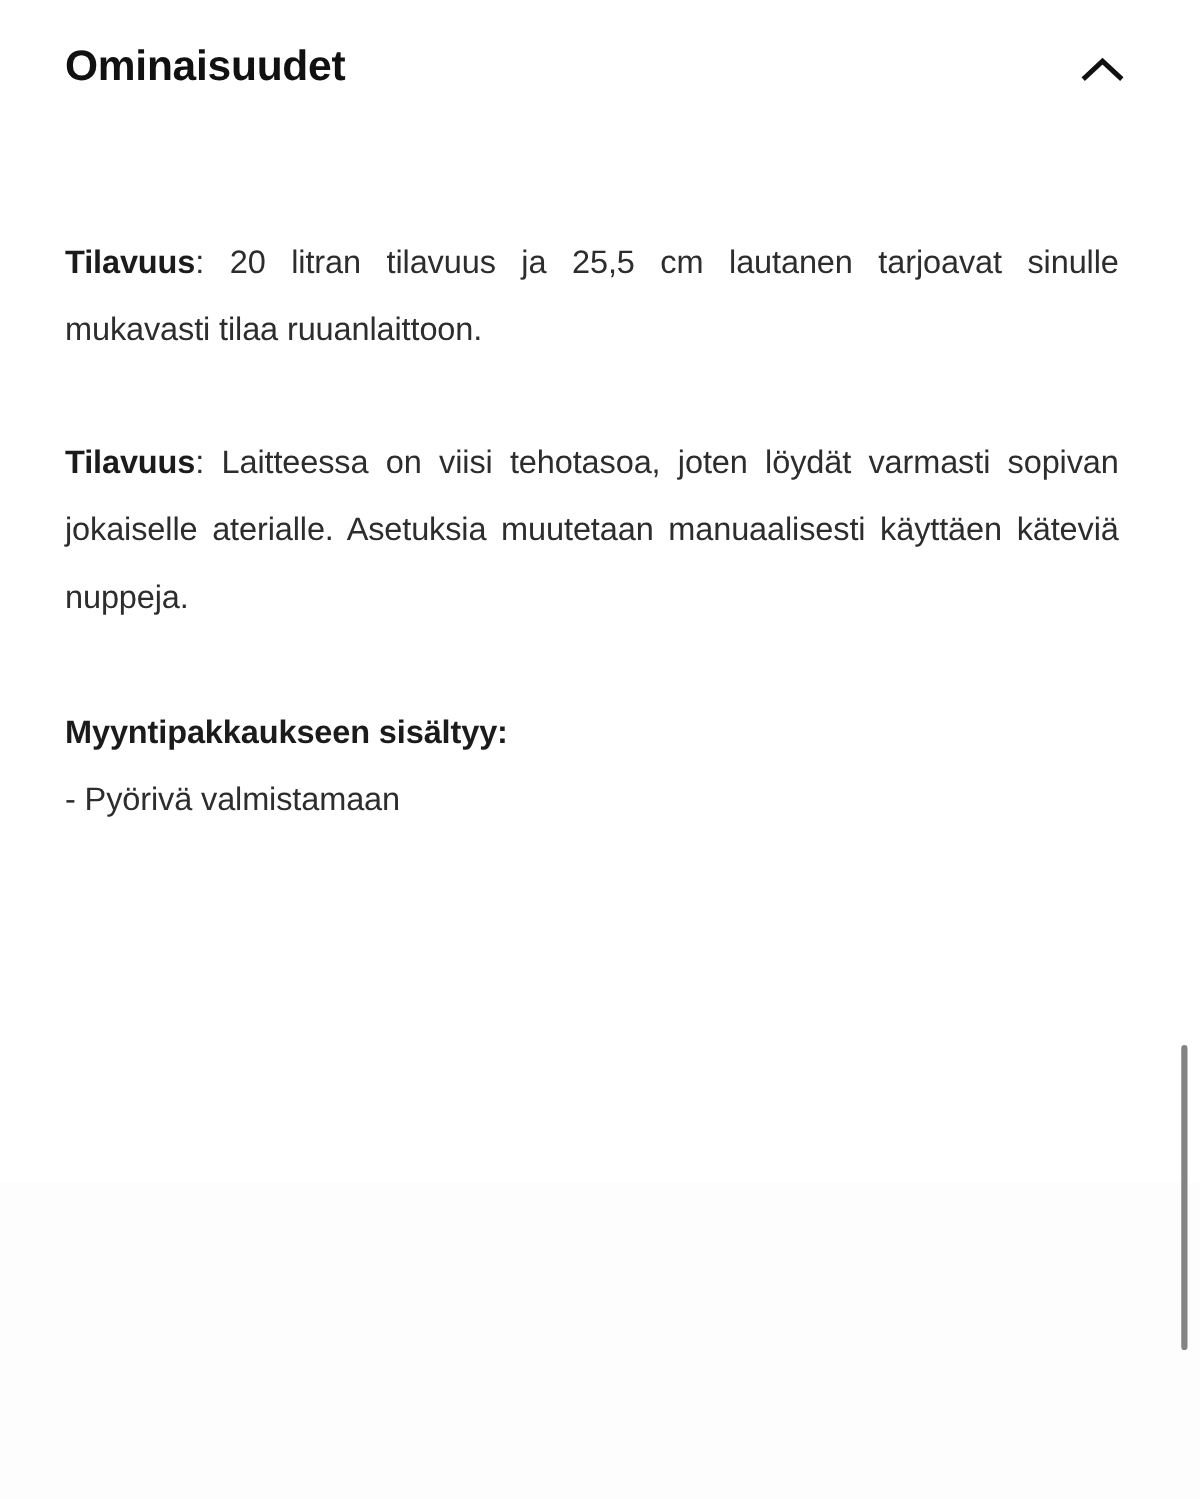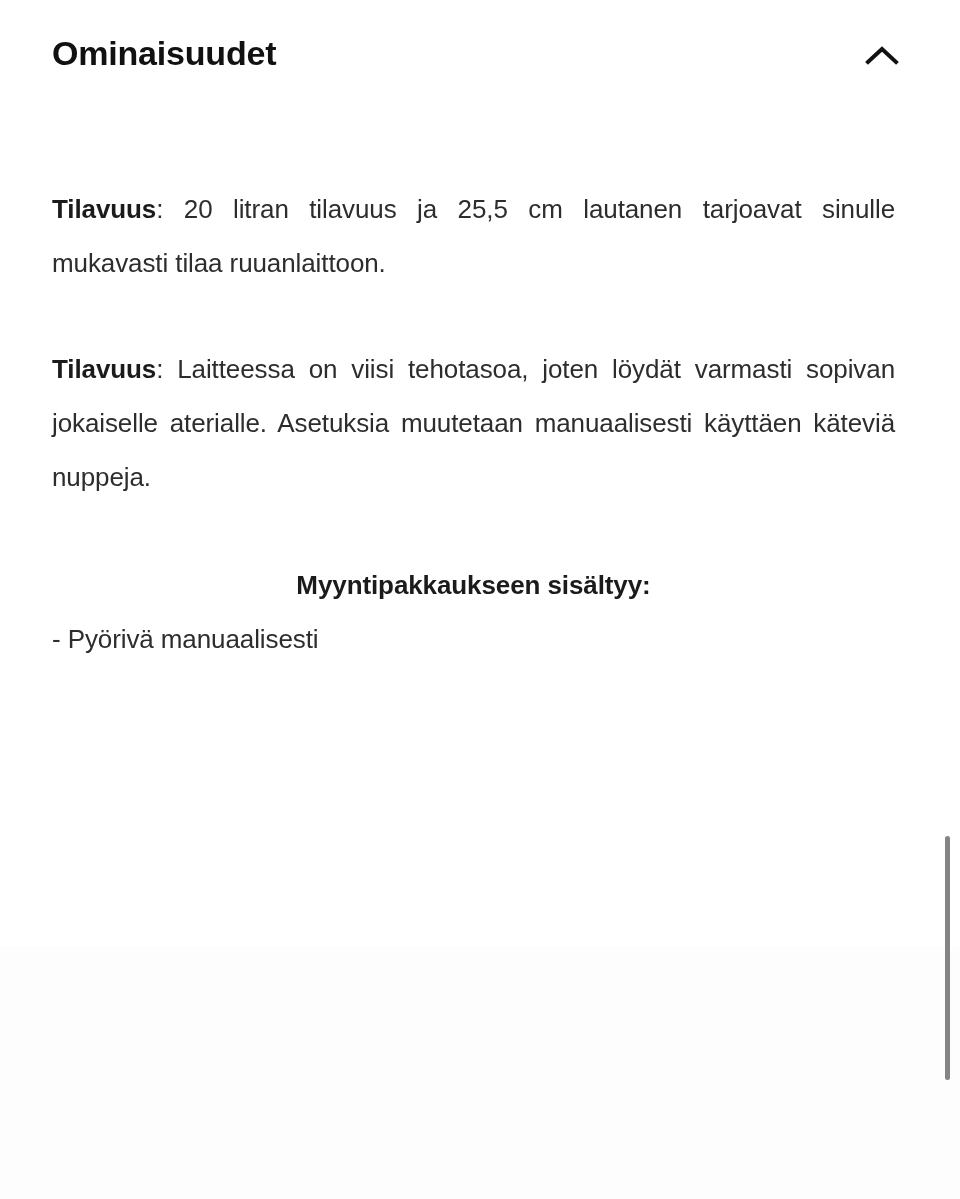--- a/index.html
+++ b/index.html
@@ -92,21 +92,20 @@
   .para-settings { margin-bottom: 54px; }
 
   .includes-heading {
     margin: 0 0 0 0;
     font-family: "Liberation Sans", sans-serif;
     font-size: 26px;
     line-height: 54px;
     font-weight: bold;
     color: #1b1b1b;
     letter-spacing: -0.1px;
-    text-align: center;
   }
   .includes-list {
     list-style: none;
     margin: 0;
     padding: 0;
   }
   .includes-list li {
     font-family: "Liberation Sans", sans-serif;
     font-size: 26px;
     line-height: 54px;
@@ -159,21 +158,21 @@
     </p>
 
 
     <p class="para para-settings">
       <span class="lead">Tilavuus</span><span>: Laitteessa on viisi tehotasoa, joten löydät varmasti sopivan jokaiselle aterialle. Asetuksia muutetaan manuaalisesti käyttäen käteviä nuppeja.</span>
     </p>
 
     <div class="includes-heading">Myyntipakkaukseen sisältyy:</div>
 
     <ul class="includes-list">
-      <li>- Pyörivä manuaalisesti</li>
+      <li>- Pyörivä valmistamaan</li>
     </ul>
 
   </div>
 
   <div class="scrollbar-track"></div>
   <div class="scrollbar-thumb"></div>
 
 </div>
 
 </body></html>

